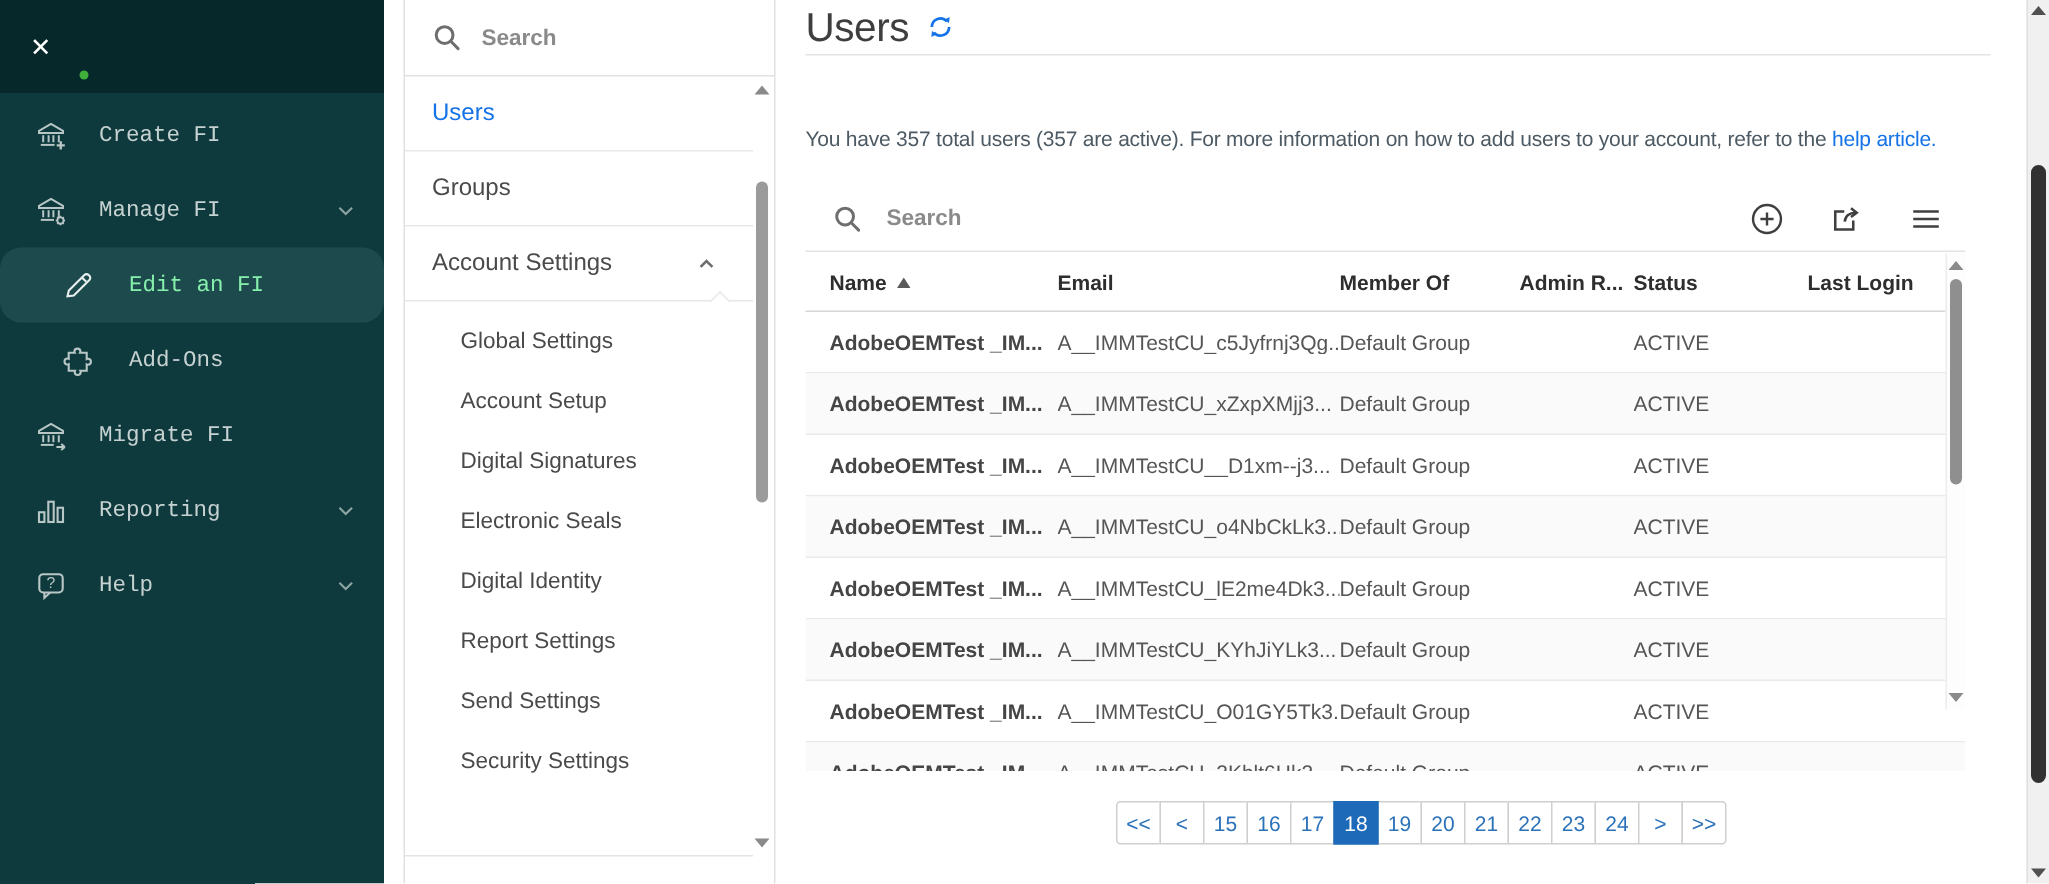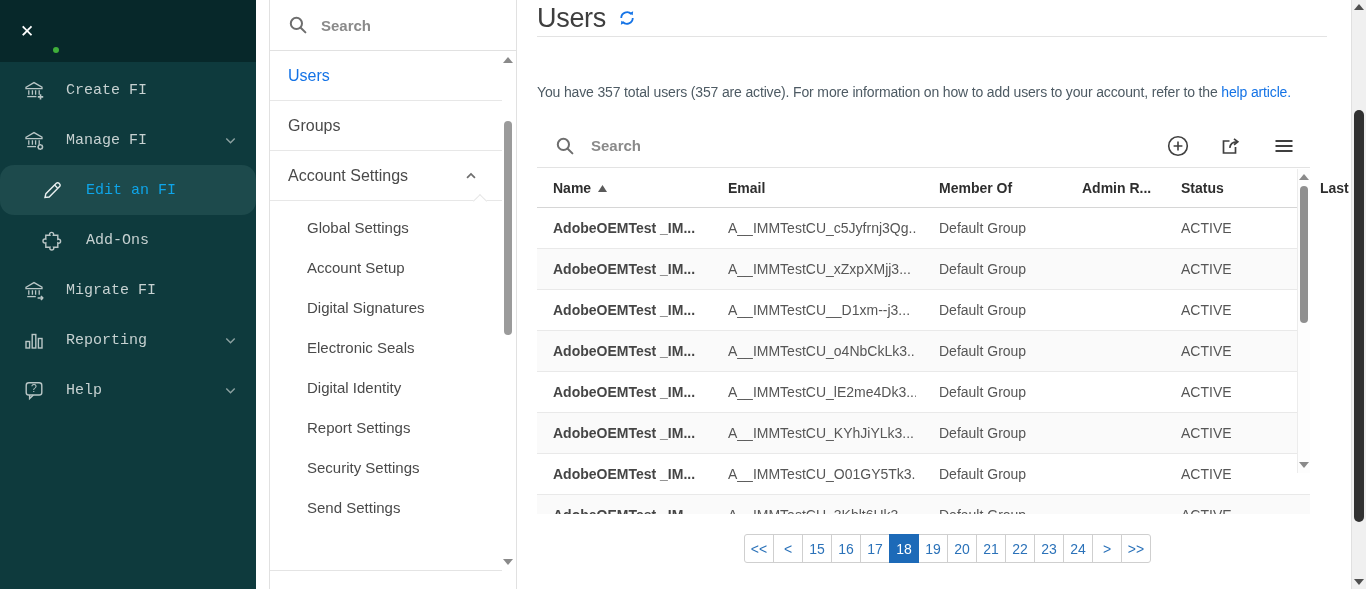--- a/index.html
+++ b/index.html
@@ -9,21 +9,21 @@
 
   
   .sidebar { position:absolute; left:0; top:0; width:256px; height:589px; background:#0e3a3d; }
   .sidebar-header { height:62px; background:#07282a; display:flex; align-items:center; padding-left:20px; }
   .close-x { color:#fff; font-size:17px; margin-right:17px; cursor:pointer; line-height:1; }
   .logo { position:relative; color:#fff; font-size:30px; font-weight:700; letter-spacing:-0.5px; padding-left:12px; }
   .logo-dot { position:absolute; left:2px; top:16px; width:6px; height:6px; border-radius:50%; background:#3fae3a; }
   .side-menu { padding-top:3px; }
   .side-item { height:50px; display:flex; align-items:center; padding-left:22px; color:#c6d1d1; font-size:15px; cursor:pointer; }
   .side-item.sub { padding-left:40px; }
-  .side-item.selected { background:#1d4a4c; color:#0ea5e9;border-radius:14px; }
+  .side-item.selected { background:#1d4a4c; color:#86efac;border-radius:14px; }
   .side-icon { width:24px; height:24px; margin-right:20px; color:#b9c6c6; flex:none; }
   .side-item.selected .side-icon { color:#e8efef; }
   .side-item.sub .side-icon { margin-right:22px; }
   .side-label { white-space:nowrap;font-family:Liberation Mono, monospace; }
   .side-chevron { margin-left:auto; margin-right:18px; color:#8da2a2; }
 
   
   .panel { position:absolute; left:269px; top:0; width:248px; height:589px; background:#fff;
     border-left:1px solid #e1e1e1; border-right:1px solid #e1e1e1; }
   .panel-search { height:51px; display:flex; align-items:center; padding:0 14px 0 18px; border-bottom:1px solid #e1e1e1; }
@@ -60,21 +60,21 @@
   .toolbar { margin-top:24px; height:44px; display:flex; align-items:center; padding:0 14px 0 18px;
     border-bottom:1px solid #e3e3e3; width:773px; }
   .toolbar .s-icon { color:#6e6e6e; margin-right:16px; }
   .toolbar input { border:none; outline:none; width:220px; font-size:15px; font-weight:700; color:#444;
     font-family:"Liberation Sans","DejaVu Sans",sans-serif; }
   .toolbar input::placeholder { color:#8a8a8a; font-weight:700; }
   .tool-icons { margin-left:auto; display:flex; align-items:center; gap:29px; }
   .tool-icons > span { cursor:pointer; display:flex; }
 
   .table-wrap { width:773px; position:relative; }
-  .t-grid { display:grid; grid-template-columns:152px 188px 120px 76px 116px 1fr; padding-left:16px; align-items:center;gap:23px; }
+  .t-grid { display:grid; grid-template-columns:152px 188px 120px 76px 116px 1fr; padding-left:16px; align-items:center; }
   .t-head { height:40px; border-bottom:1px solid #d6d6d6; }
   .t-head .th { font-size:14px; font-weight:700; color:#2e2e2e; display:flex; align-items:center; white-space:nowrap; cursor:pointer; }
   .sort-ico { margin-left:7px; margin-top:2px; }
   .t-body { height:306px; overflow:hidden; position:relative; }
   .t-row { height:41px; border-bottom:1px solid #e9e9e9; cursor:pointer; background:#fff; }
   .t-row:nth-child(even) { background:#fafafa; }
   .td { font-size:14px; color:#565656; white-space:nowrap; overflow:hidden; }
   .td.name { font-weight:700; color:#454545; }
   .table-scroll { position:absolute; top:1px; right:0; width:13px; height:304px; background:#fdfdfd; border-left:1px solid #ececec; }
   .table-scroll .tri-up { position:absolute; top:5px; left:1px; }
@@ -201,22 +201,22 @@
   </svg>
           <span class="nav-notch"></span>
         </div>
         <div class="sub-list">
           <div class="sub-item">Global Settings</div>
           <div class="sub-item">Account Setup</div>
           <div class="sub-item">Digital Signatures</div>
           <div class="sub-item">Electronic Seals</div>
           <div class="sub-item">Digital Identity</div>
           <div class="sub-item">Report Settings</div>
+          <div class="sub-item">Send Settings</div>
           <div class="sub-item">Security Settings</div>
-          <div class="sub-item">Send Settings</div>
         </div>
       </div>
     <div class="panel-scroll">
       <div class="tri-up"></div>
       <div class="panel-thumb"></div>
       <div class="tri-down"></div>
     </div>
   </div>
 
   <main class="content">

